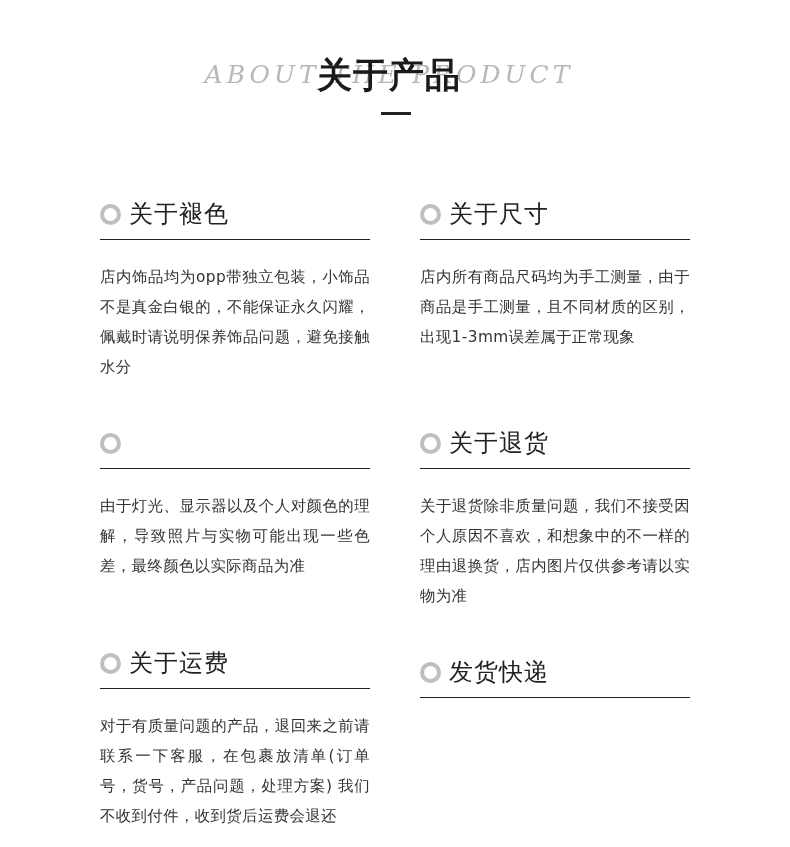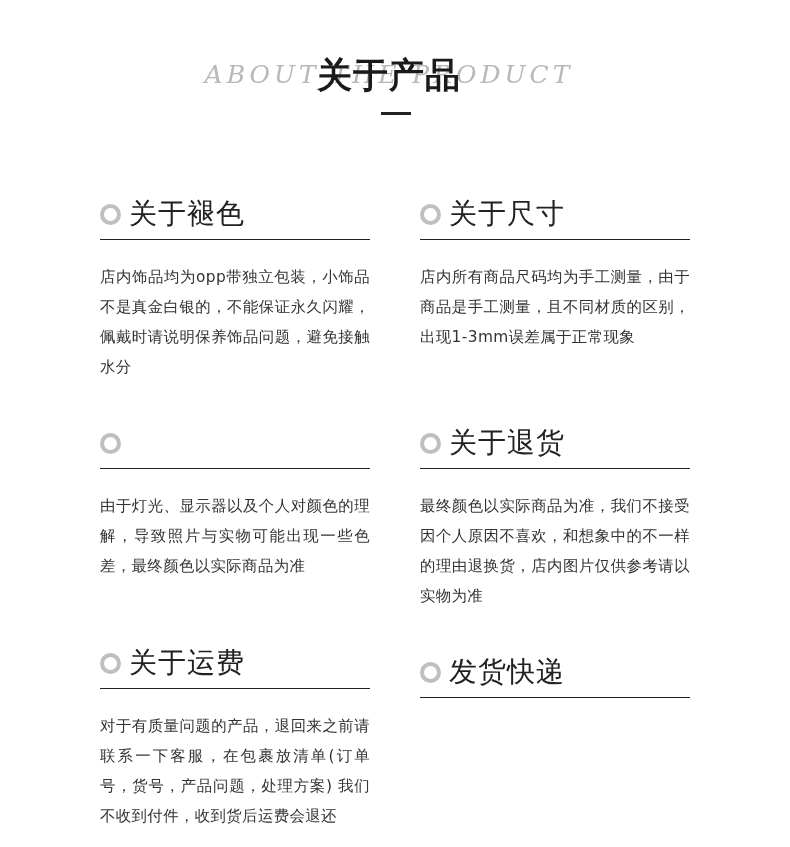--- a/index.html
+++ b/index.html
@@ -34,21 +34,21 @@
     height: 52px; display: flex; align-items: center;
     border-bottom: 1.5px solid #222222;
     box-sizing: border-box;
   }
   .ring {
     width: 13px; height: 13px; border-radius: 50%;
     border: 4px solid #bfbfbf; box-sizing: content-box;
     margin-right: 8px; margin-top: 2px; flex: none;
   }
   .sec-title {
-    font-size: 28px; color: #222222; letter-spacing: 1px; line-height: 1;
+    font-size: 24px; color: #222222; letter-spacing: 1px; line-height: 1;
   }
   .sec-body {
     margin-top: 22px;
     font-size: 15.4px; line-height: 30px; color: #333333;
     letter-spacing: 0.4px;
     text-align: justify;
   }
 </style>
 </head>
 <body>
@@ -80,21 +80,21 @@
     <span class="ring"></span>
   </div>
   <div class="sec-body">由于灯光、显示器以及个人对颜色的理解，导致照片与实物可能出现一些色差，最终颜色以实际商品为准</div>
 </div>
 
 <div class="section" style="left:420px; top:417px;">
   <div class="sec-head">
     <span class="ring"></span>
     <span class="sec-title">关于退货</span>
   </div>
-  <div class="sec-body">最终颜色以实际商品为准，我们不接受因个人原因不喜欢，和想象中的不一样的理由退换货，店内图片仅供参考请以实物为准</div>
+  <div class="sec-body">关于退货除非质量问题，我们不接受因个人原因不喜欢，和想象中的不一样的理由退换货，店内图片仅供参考请以实物为准</div>
 </div>
 
 <div class="section" style="left:100px; top:637px;">
   <div class="sec-head">
     <span class="ring"></span>
     <span class="sec-title">关于运费</span>
   </div>
   <div class="sec-body">对于有质量问题的产品，退回来之前请联系一下客服，在包裹放清单(订单号，货号，产品问题，处理方案) 我们不收到付件，收到货后运费会退还</div>
 </div>
 

